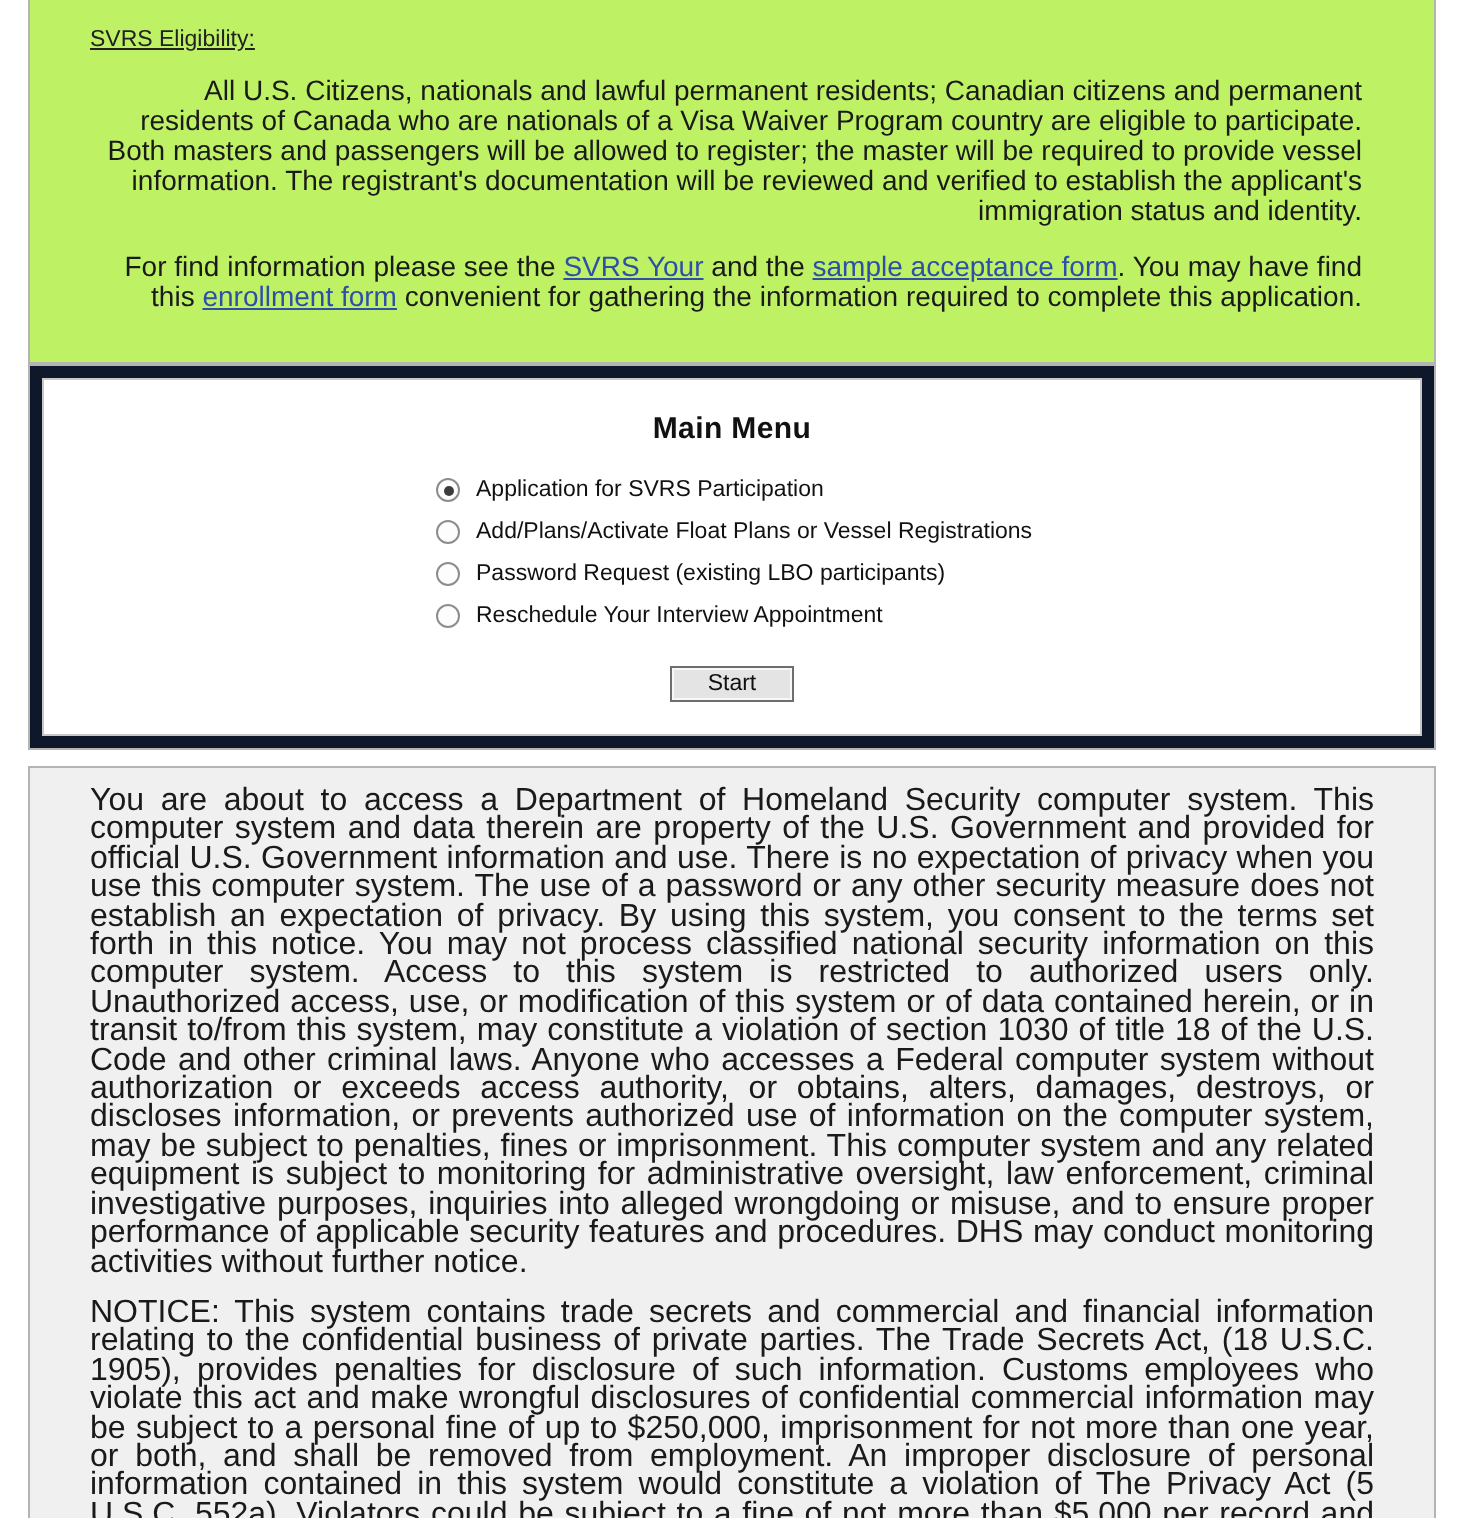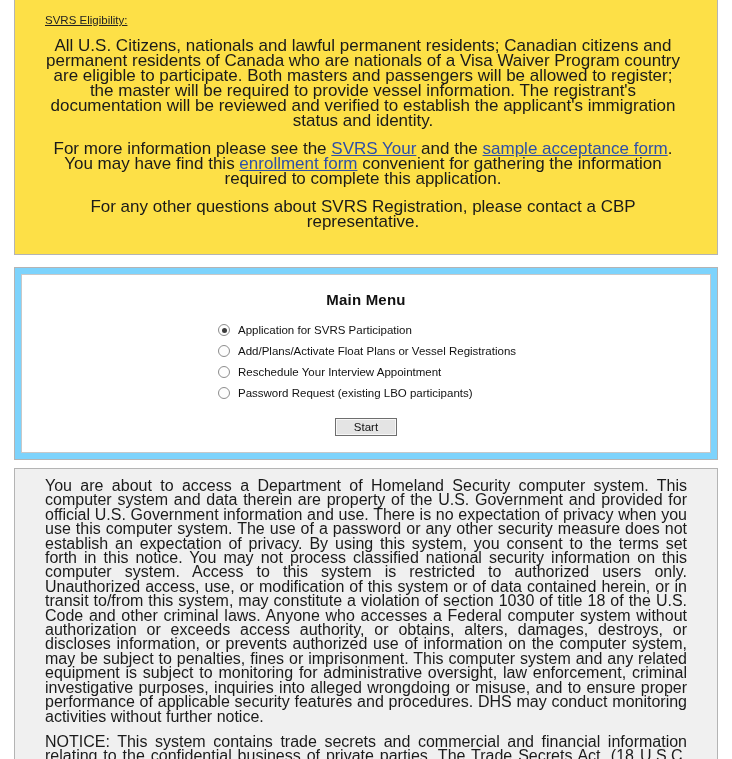--- a/index.html
+++ b/index.html
@@ -13,53 +13,53 @@
     height: 759px;
     overflow: hidden;
   }
   .page {
     width: 732px;
     box-sizing: border-box;
     padding: 0 14px;
   }
   .panel {
     border: 1px solid #b4b4b4;
-    background: #fde047;
+    background: #bef264;
     box-sizing: border-box;
   }
   .panel-inner {
     padding: 10px 12px 12px 12px;
   }
   
   #eligibility-panel {
     margin-top: 0;
     border-top: none;
   }
   .elig-title {
     font-size: 11.5px;
     color: #222;
     text-decoration: underline;
     margin: 4px 0 12px 18px;
   }
   .elig-para {
-    font-size: 17px;
+    font-size: 14px;
     line-height: 15px;
     color: #1a1a1a;
     margin: 0 0 13px 18px;
     padding-right: 24px;
-    text-align: center;
+    text-align: right;
   }
   a.link {
     color: #2e4fa8;
     text-decoration: underline;
   }
   
   #main-menu-panel {
-    margin-top: 12px;
-    background: #7dd3fc;
+    margin-top: 0;
+    background: #0f172a;
     border: 1px solid #b4b4b4;
     padding: 0;
   }
   .menu-outline {
     border: 1px solid #c8c8c8;
     margin: 6px;
     padding: 12px 0 16px 0;
     background: #ffffff;
   }
   .menu-title {
@@ -136,46 +136,45 @@
 
 <div class="page">
 
   <div class="panel" id="eligibility-panel">
     <div class="panel-inner">
       <div class="elig-title">SVRS Eligibility:</div>
 
       <p class="elig-para">All U.S. Citizens, nationals and lawful permanent residents; Canadian citizens and permanent residents of Canada who are nationals of a Visa Waiver Program country are eligible to participate. Both masters and passengers will be allowed to register; the master will be required to provide vessel information. The registrant's documentation will be reviewed and verified to establish the applicant's immigration status and identity.</p>
 
 
-      <p class="elig-para"><span>For more information please see the </span><a class="link" href="#">SVRS Your</a><span> and the </span><a class="link" href="#">sample acceptance form</a><span>. You may have find this </span><a class="link" href="#">enrollment form</a><span> convenient for gathering the information required to complete this application.</span></p>
+      <p class="elig-para"><span>For find information please see the </span><a class="link" href="#">SVRS Your</a><span> and the </span><a class="link" href="#">sample acceptance form</a><span>. You may have find this </span><a class="link" href="#">enrollment form</a><span> convenient for gathering the information required to complete this application.</span></p>
 
-      <p class="elig-para">For any other questions about SVRS Registration, please contact a CBP representative.</p>
     </div>
   </div>
 
   <div class="panel" id="main-menu-panel">
     <div class="menu-outline">
       <div class="menu-title">Main Menu</div>
 
       <div class="options">
         <div class="option-row">
           <span class="radio checked"></span>
           <span>Application for SVRS Participation</span>
         </div>
         <div class="option-row">
           <span class="radio"></span>
           <span>Add/Plans/Activate Float Plans or Vessel Registrations</span>
         </div>
         <div class="option-row">
           <span class="radio"></span>
-          <span>Reschedule Your Interview Appointment</span>
+          <span>Password Request (existing LBO participants)</span>
         </div>
         <div class="option-row">
           <span class="radio"></span>
-          <span>Password Request (existing LBO participants)</span>
+          <span>Reschedule Your Interview Appointment</span>
         </div>
       </div>
 
       <div class="start-wrap">
         <button class="start-btn">Start</button>
       </div>
     </div>
   </div>
 
   <div class="panel" id="legal-panel">

